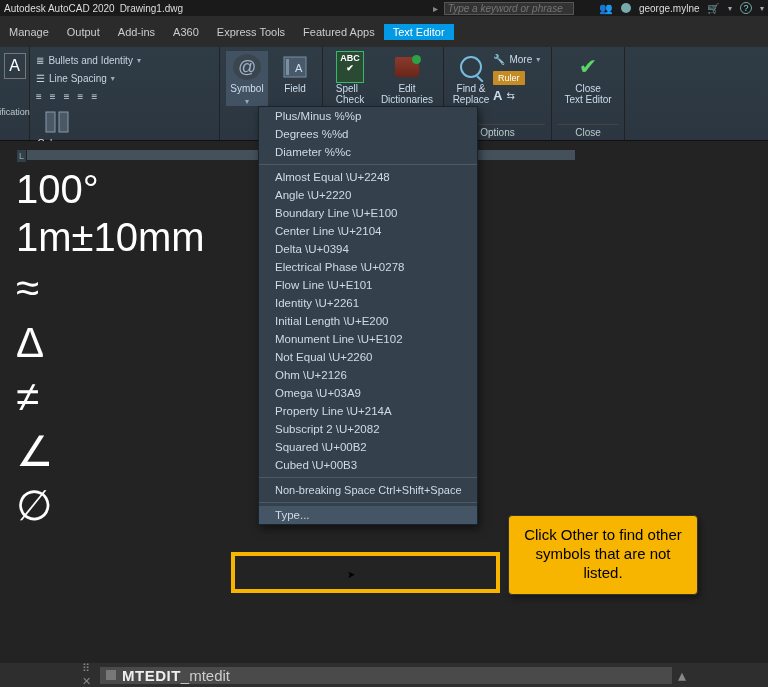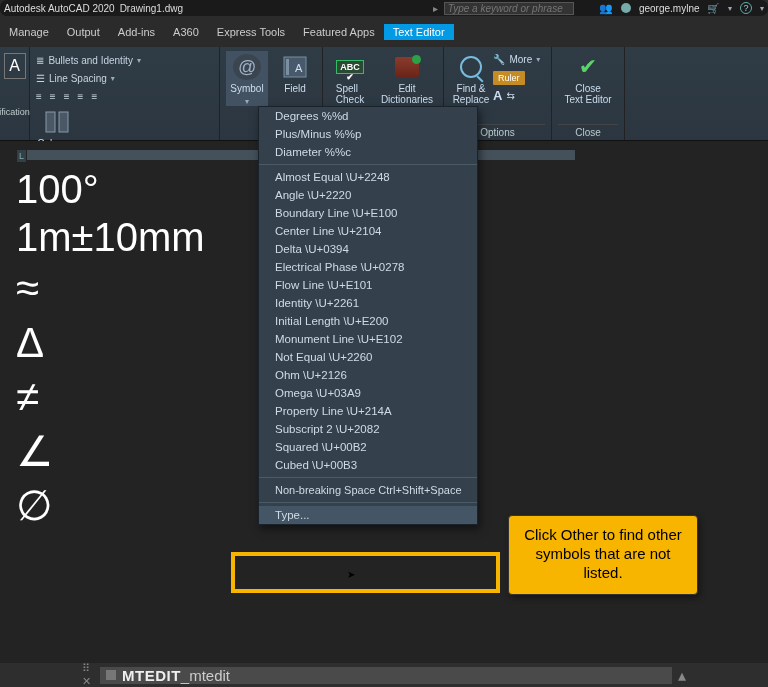--- a/index.html
+++ b/index.html
@@ -1,19 +1,19 @@
 <!DOCTYPE html>
 <html><head>
 <meta charset="utf-8">
 <style>
   * { box-sizing: border-box; margin: 0; padding: 0; font-family: "Segoe UI", Arial, sans-serif; }
   body { width: 768px; height: 687px; background: #2b2b2b; color: #d0d0d0; overflow: hidden; position: relative; }
 
   
-  .titlebar { height: 16px; background: #1a1a1a; display: flex; align-items: center; font-size: 10px; color: #ddd; padding: 0 4px; border-radius: 7px; }
+  .titlebar { height: 16px; background: #1a1a1a; display: flex; align-items: center; font-size: 10px; color: #ddd; padding: 0 4px; }
   .titlebar .title { flex: 0 0 auto; display: flex; align-items: center; gap: 5px; }
   .titlebar .search { margin-left: 250px; }
   .titlebar .search input { background: #333; border: 1px solid #555; color: #ccc; font-size: 10px; font-style: italic; width: 130px; height: 13px; padding: 0 3px; }
   .titlebar .right { margin-left: auto; display: flex; align-items: center; gap: 8px; }
   .titlebar .usericon { width:10px; height:10px; background:#7aa; border-radius:50%; display:inline-block;}
 
   
   .menubar { height: 31px; background: #2b2b2b; display: flex; align-items: center; font-size: 11px; color: #ccc; }
   .menubar .mtab { padding: 0 9px; height:16px; line-height:16px; }
   .menubar .mtab.active { background: #039ae5; color: #fff; }
@@ -29,21 +29,21 @@
   .bigbtn.wide { width:60px;}
   .tri { font-size:8px; color:#9ab; }
 
   .panel0 { width:30px; align-items:center; }
   .panel0 .aA { width:22px; height:26px; border:1px solid #777; color:#fff; font-size:16px; text-align:center; line-height:24px; margin-top:2px;}
 
   .panel1 .body { flex-direction:column; gap:1px;}
   .panel4 .body { flex-direction:column; gap:1px;}
   .panel4 .smallopt { font-size:10px; color:#cde; display:flex; align-items:center; gap:4px; height:17px;}
   .ruler-chip{ background:#c58b25; color:#fff; font-size:9px; padding:0 5px; border-radius:1px; height:14px; line-height:14px; display:inline-block;}
-  .abc-ico { width:28px; height:14px; background:#2b4a33; border:1px solid #3b6; color:#fff; font-size:9px; font-weight:bold; text-align:center; line-height:10px; padding-top:1px;}
+  .abc-ico { width:28px; height:32px; background:#2b4a33; border:1px solid #3b6; color:#fff; font-size:9px; font-weight:bold; text-align:center; line-height:10px; padding-top:1px;}
   .check-ico { color:#5bd46a; font-size:22px;}
   .book-ico { width:24px; height:20px; background:linear-gradient(#8a3b2d,#6a2518); border-radius:2px; position:relative;}
   .book-ico::after{content:"";position:absolute;right:-2px;top:-2px;width:9px;height:9px;background:#2aa245;border-radius:50%;}
   .findico{ width:22px; height:22px; border:2px solid #7bd; border-radius:50%; position:relative;}
   .findico::after{content:"";position:absolute;right:-4px;bottom:-4px;width:8px;height:2px;background:#7bd;transform:rotate(45deg);}
   .at-ico{ width:26px;height:26px;border-radius:50%;background:#3a4550;color:#9fb3c7;font-size:18px;text-align:center;line-height:26px;font-style:italic;}
 
   .canvas { position:relative; background:#232323; height:530px; }
   .textframe { position:absolute; left:16px; top:8px; width:560px; height:478px; }
   .rulerbar { height:12px; background:#44505a; border:1px solid #222; position:relative;}
@@ -227,22 +227,22 @@
       <div class="sym">≈</div>
       <div class="sym">Δ</div>
       <div class="sym">≠</div>
       <div class="sym">∠</div>
       <div class="sym">∅</div>
     </div>
   </div>
 </div>
 
 <div class="dropdown">
+  <div class="ditem">Plus/Minus   %%p</div>
   <div class="ditem">Degrees   %%d</div>
-  <div class="ditem">Plus/Minus   %%p</div>
   <div class="ditem">Diameter   %%c</div>
   <hr>
   <div class="ditem">Almost Equal   \U+2248</div>
   <div class="ditem">Angle   \U+2220</div>
   <div class="ditem">Boundary Line   \U+E100</div>
   <div class="ditem">Center Line   \U+2104</div>
   <div class="ditem">Delta   \U+0394</div>
   <div class="ditem">Electrical Phase   \U+0278</div>
   <div class="ditem">Flow Line   \U+E101</div>
   <div class="ditem">Identity   \U+2261</div>

